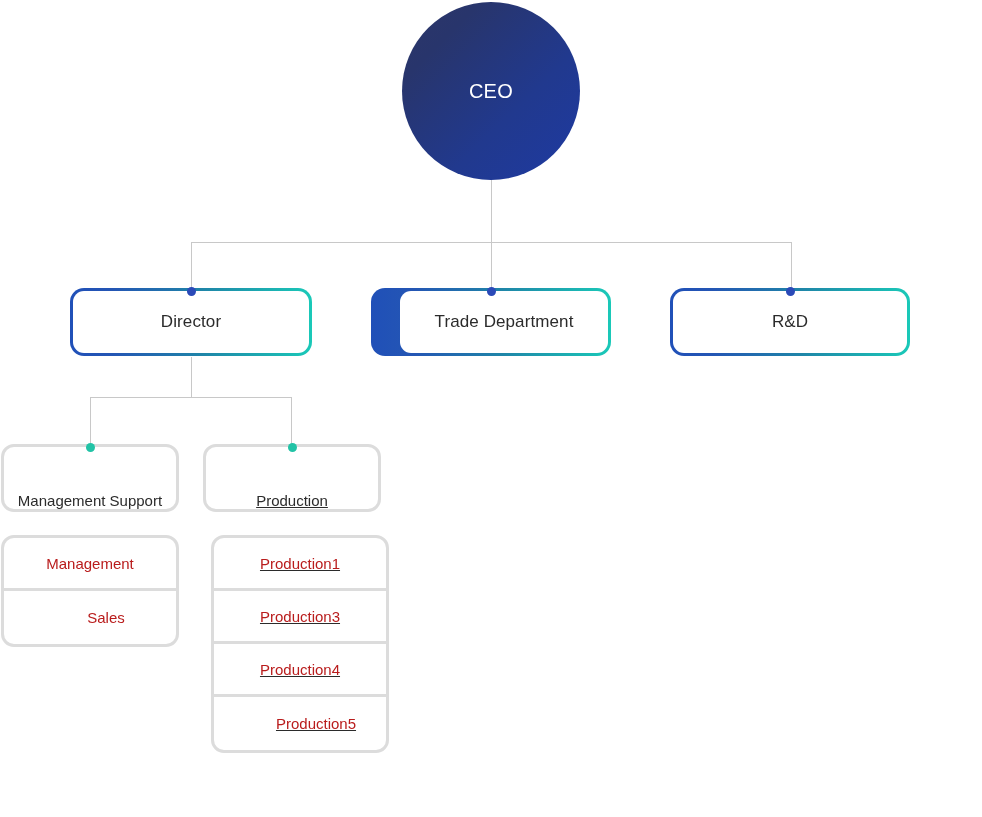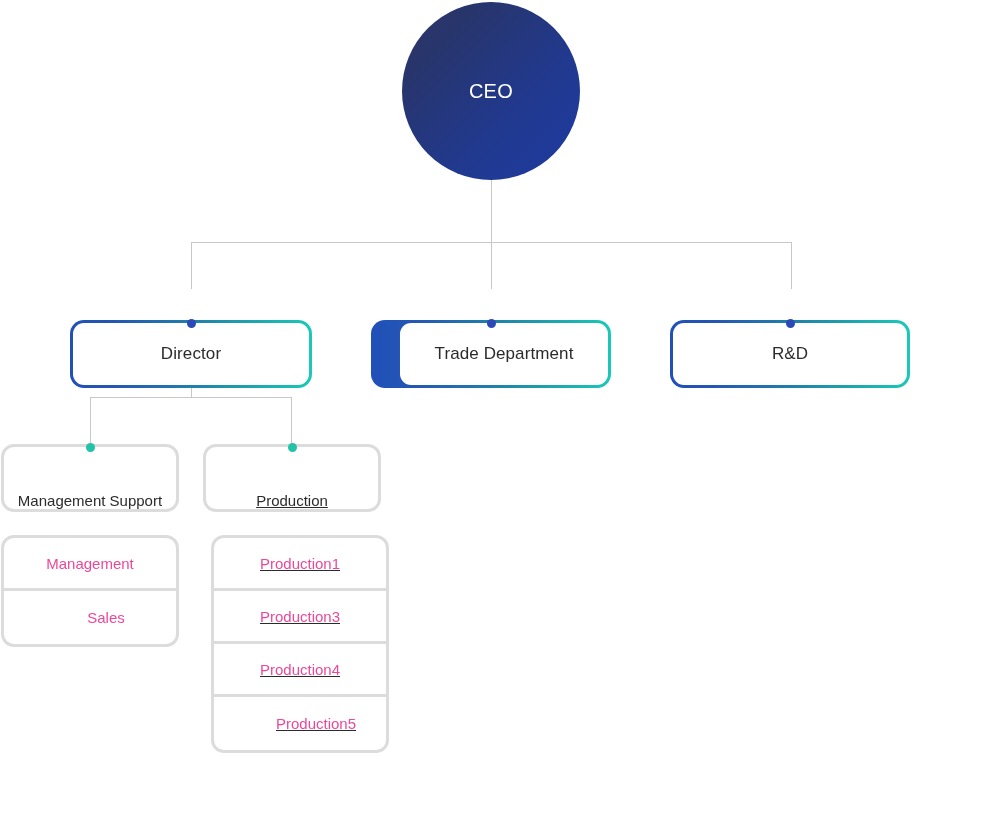--- a/index.html
+++ b/index.html
@@ -63,21 +63,20 @@
   }
 
   
   .l2-node {
     position: absolute;
     height: 68px;
     border-radius: 14px;
     padding: 3px;
     background: linear-gradient(90deg, #2050b8 0%, #2456b4 18%, #1f86a8 55%, #1ac9b8 100%);
     box-sizing: border-box;
-    margin-top: 32px;
   }
   .l2-inner {
     width: 100%;
     height: 100%;
     background: #ffffff;
     border-radius: 11px;
     display: flex;
     align-items: center;
     justify-content: center;
   }
@@ -128,21 +127,21 @@
     height: 53px;
     display: flex;
     align-items: center;
     justify-content: center;
     border-bottom: 3px solid #dcdcdc;
     box-sizing: border-box;
   }
   .leaf-item:last-child { border-bottom: none; padding-left: 32px; }
   .leaf-label {
     font-size: 15px;
-    color: #ec4899;
+    color: #b91c1c;
   }
 </style>
 </head>
 <body>
 
 <div id="org-chart">
 
   <div class="connector-layer">
 
     <div class="line-v" style="left:491px; top:180px; height:62px;"></div>

